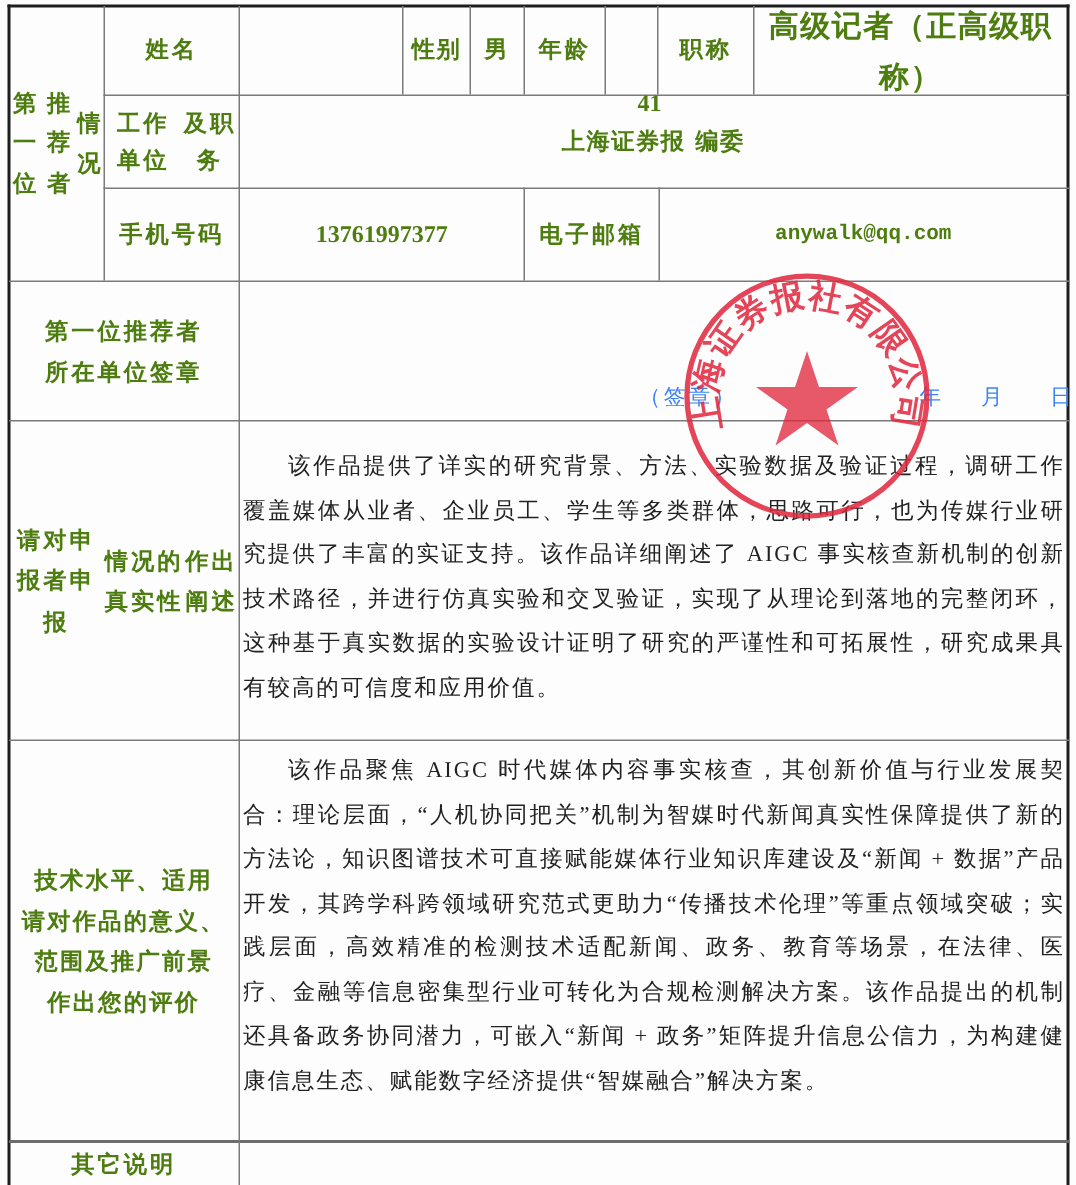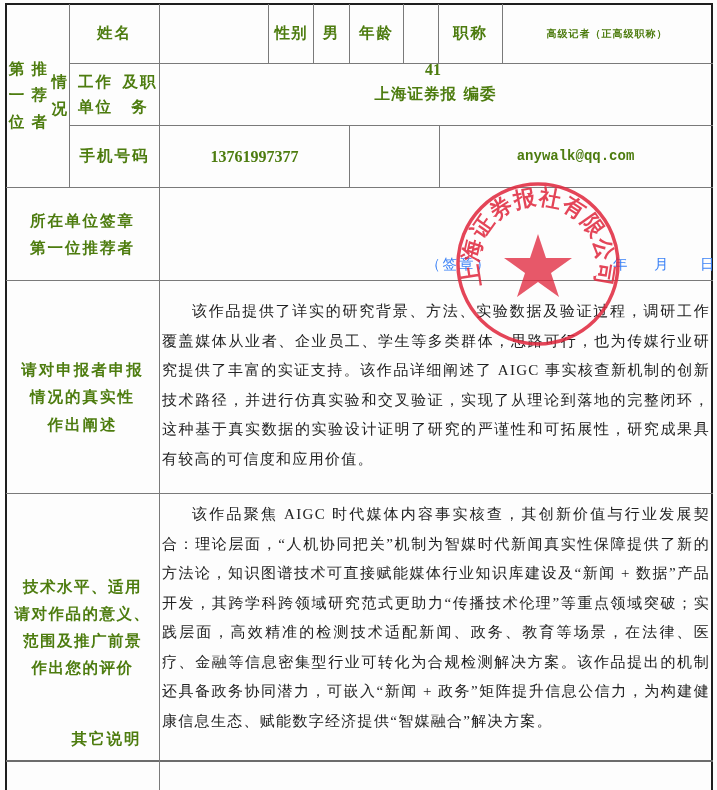--- a/index.html
+++ b/index.html
@@ -72,61 +72,62 @@
     <span>推荐者</span>
     <span>情况</span>
   </div>
 
   <div class="cell" style="left:70px; top:4px; width:89px; height:59px;">姓名</div>
   <div class="cell" style="left:269px; top:4px; width:44px; height:59px; letter-spacing:1px;">性别</div>
   <div class="cell" style="left:314px; top:4px; width:35px; height:59px;">男</div>
   <div class="cell" style="left:350px; top:4px; width:53px; height:59px;">年龄</div>
   <div class="cell num" style="left:416px; top:4px; width:34px; height:59px;margin-top:36px;">41</div>
   <div class="cell" style="left:439px; top:4px; width:63px; height:59px;">职称</div>
-  <div class="cell" style="left:503px; top:4px; width:208px; height:59px; letter-spacing:1px; font-size:10px;">高级记者（正高级职称）</div>
+  <div class="cell" style="left:503px; top:4px; width:208px; height:59px; letter-spacing:1px; font-size:20px;">高级记者（正高级职称）</div>
 
   <div class="cell" style="left:70px; top:64px; width:89px; height:61px; flex-direction:row; line-height:1.6;">
     <span>工作单位</span>
     <span>及职务</span>
   </div>
   <div class="cell" style="left:160px; top:64px; width:551px; height:61px; letter-spacing:1px; white-space:pre;">上海证券报 编委</div>
 
   <div class="cell" style="left:70px; top:126px; width:89px; height:61px;">手机号码</div>
   <div class="cell num" style="left:160px; top:126px; width:189px; height:61px;">13761997377</div>
+  <div class="cell" style="left:350px; top:126px; width:89px; height:61px;">电子邮箱</div>
   <div class="cell mono" style="left:440px; top:126px; width:271px; height:61px;">anywalk@qq.com</div>
 
   <div class="cell" style="left:6px; top:188px; width:153px; height:92px; flex-direction:column; line-height:1.75;">
+    <span>第一位推荐者</span>
     <span>所在单位签章</span>
-    <span>第一位推荐者</span>
   </div>
   <span class="sign-line" style="left:426px; top:255px;">（签章）</span>
   <span class="sign-line" style="left:613px; top:255px;">年</span>
   <span class="sign-line" style="left:654px; top:255px;">月</span>
   <span class="sign-line" style="left:700px; top:255px;">日</span>
 
-  <div class="cell" style="left:6px; top:291px; width:153px; height:212px; flex-direction:column; line-height:1.75;text-align:center;">
+  <div class="cell" style="left:6px; top:281px; width:153px; height:212px; flex-direction:row; line-height:1.75;text-align:center;">
     <span>请对申报者申报</span>
     <span>情况的真实性</span>
     <span>作出阐述</span>
   </div>
   <div class="para" style="left:162px; top:297px; width:548px;">
     <p>该作品提供了详实的研究背景、方法、实验数据及验证过程，调研工作覆盖媒体从业者、企业员工、学生等多类群体，思路可行，也为传媒行业研究提供了丰富的实证支持。该作品详细阐述了 AIGC 事实核查新机制的创新技术路径，并进行仿真实验和交叉验证，实现了从理论到落地的完整闭环，这种基于真实数据的实验设计证明了研究的严谨性和可拓展性，研究成果具有较高的可信度和应用价值。</p>
   </div>
 
   <div class="cell" style="left:6px; top:494px; width:153px; height:266px; flex-direction:column; line-height:1.75; letter-spacing:1.5px;">
     <span>技术水平、适用</span>
     <span>请对作品的意义、</span>
     <span>范围及推广前景</span>
     <span>作出您的评价</span>
   </div>
   <div class="para" style="left:162px; top:500px; width:548px;">
     <p>该作品聚焦 AIGC 时代媒体内容事实核查，其创新价值与行业发展契合：理论层面，“人机协同把关”机制为智媒时代新闻真实性保障提供了新的方法论，知识图谱技术可直接赋能媒体行业知识库建设及“新闻 + 数据”产品开发，其跨学科跨领域研究范式更助力“传播技术伦理”等重点领域突破；实践层面，高效精准的检测技术适配新闻、政务、教育等场景，在法律、医疗、金融等信息密集型行业可转化为合规检测解决方案。该作品提出的机制还具备政务协同潜力，可嵌入“新闻 + 政务”矩阵提升信息公信力，为构建健康信息生态、赋能数字经济提供“智媒融合”解决方案。</p>
   </div>
 
-  <div class="cell" style="left:6px; top:725px; width:153px; height:28px;margin-left:24px;">其它说明</div>
+  <div class="cell" style="left:6px; top:762px; width:153px; height:28px;">其它说明</div>
   <div class="cell" style="left:160px; top:762px; width:551px; height:28px;"></div>
 
   <svg class="seal" viewBox="0 0 168 168">
     <defs>
       <path id="sealArc" d="M 26,100 A 60,60 0 1 1 142,100"></path>
     </defs>
     <circle cx="84" cy="84" r="80" fill="none" stroke="#e0263c" stroke-width="3.5"></circle>
     <text font-size="22" fill="#e0263c" font-family="DejaVu Serif, serif" font-weight="bold" letter-spacing="1">
       <textPath href="#sealArc" startOffset="50%" text-anchor="middle">上海证券报社有限公司</textPath>
     </text>

